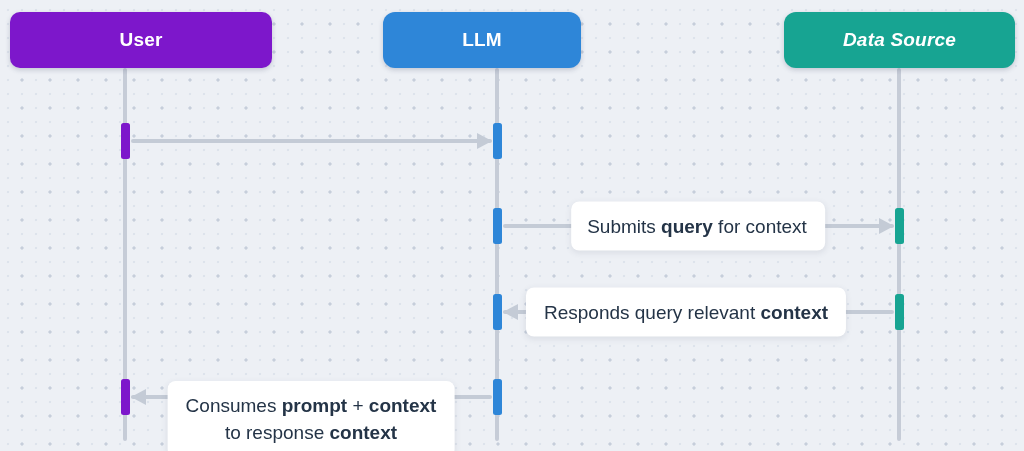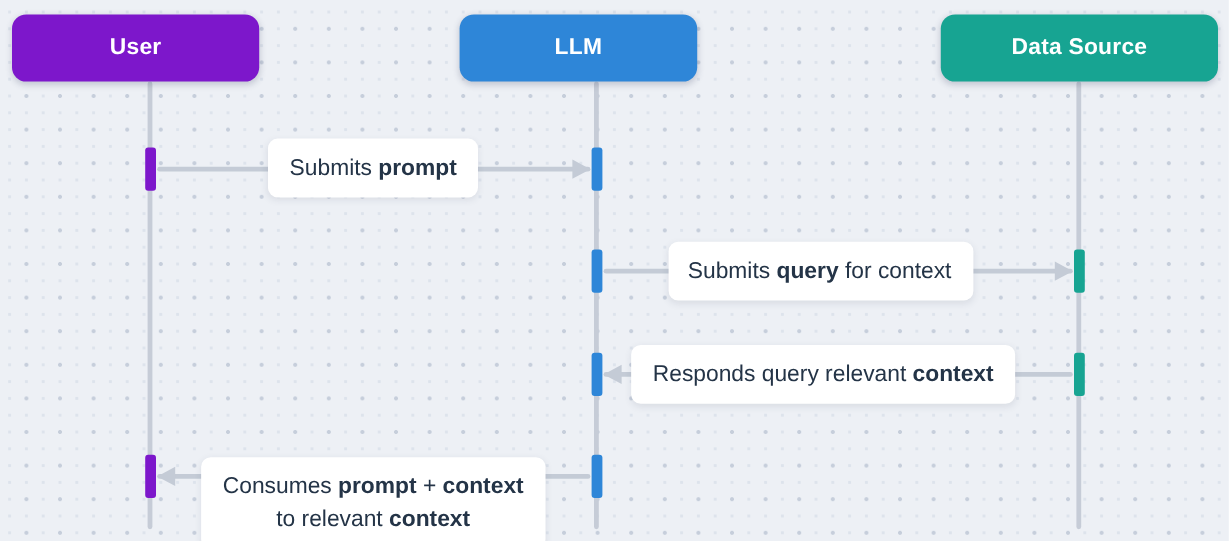--- a/index.html
+++ b/index.html
@@ -80,45 +80,44 @@
     text-align: center;
     box-shadow: 0 2px 6px rgba(45, 55, 90, 0.10);
     z-index: 4;
   }
   .msg-label b { font-weight: 700; }
 </style>
 </head>
 <body>
 
 <div class="canvas" id="canvas">
-    <div class="actor-header" style="left: 10px; width: 206px; background: rgb(125, 23, 203);">
+    <div class="actor-header" style="left: 10px; width: 262px; background: rgb(125, 23, 203); border-radius: 10px;">
       <span>User</span>
     </div>
     <div class="lifeline" style="left: 123px;"></div>
     <div class="actor-header" style="left: 383px; width: 198px; background: rgb(46, 134, 216);">
       <span>LLM</span>
     </div>
     <div class="lifeline" style="left: 495px;"></div>
-    <div class="actor-header" style="left: 784px; width: 231px; background: rgb(23, 164, 146);">
+    <div class="actor-header" style="left: 784px; width: 231px; background: rgb(23, 164, 146); font-style: italic;">
       <span>Data Source</span>
     </div>
     <div class="lifeline" style="left: 897px;"></div>
     <div class="activation-bar" style="left: 120.5px; top: 123px; background: rgb(125, 23, 203);"></div>
     <div class="activation-bar" style="left: 492.5px; top: 123px; background: rgb(46, 134, 216);"></div>
     <div class="msg-line" style="left: 130.5px; top: 139px; width: 361px;"></div>
     <div class="arrowhead right" style="top: 133px; left: 476.5px;"></div>
-    <div class="msg-label" style="left: 311px; top: 140px;"><span>Submits </span><b>prompt</b></div>
     <div class="activation-bar" style="left: 492.5px; top: 208px; background: rgb(46, 134, 216);"></div>
     <div class="activation-bar" style="left: 894.5px; top: 208px; background: rgb(23, 164, 146);"></div>
     <div class="msg-line" style="left: 502.5px; top: 224px; width: 391px;"></div>
     <div class="arrowhead right" style="top: 218px; left: 878.5px;"></div>
-    <div class="msg-label" style="left: 684px; top: 226px; padding-left: 16px;"><span>Submits </span><b>query</b><span> for context</span></div>
+    <div class="msg-label" style="left: 698px; top: 226px; padding-left: 16px;"><span>Submits </span><b>query</b><span> for context</span></div>
     <div class="activation-bar" style="left: 894.5px; top: 294px; background: rgb(23, 164, 146);"></div>
     <div class="activation-bar" style="left: 492.5px; top: 294px; background: rgb(46, 134, 216);"></div>
     <div class="msg-line" style="left: 502.5px; top: 310px; width: 391px;"></div>
     <div class="arrowhead left" style="top: 304px; left: 502.5px;"></div>
     <div class="msg-label" style="left: 686px; top: 312px;"><span>Responds query relevant </span><b>context</b></div>
     <div class="activation-bar" style="left: 492.5px; top: 379px; background: rgb(46, 134, 216);"></div>
     <div class="activation-bar" style="left: 120.5px; top: 379px; background: rgb(125, 23, 203);"></div>
     <div class="msg-line" style="left: 130.5px; top: 395px; width: 361px;"></div>
     <div class="arrowhead left" style="top: 389px; left: 130.5px;"></div>
-    <div class="msg-label" style="left: 311px; top: 419px;"><span>Consumes </span><b>prompt</b><span> + </span><b>context</b><br><span>to relevant </span><b>context</b></div>
+    <div class="msg-label" style="left: 311px; top: 419px;"><span>Consumes </span><b>prompt</b><span> + </span><b>context</b><br><span>to response </span><b>context</b></div>
   </div>
 
 </body></html>

